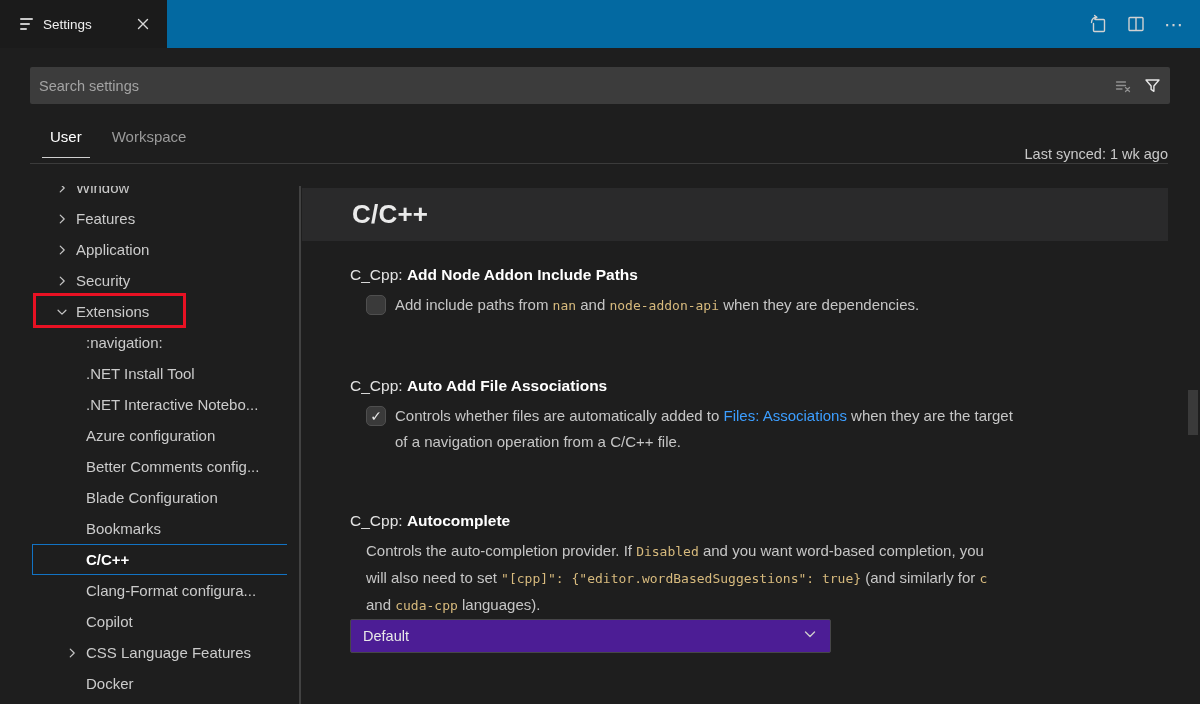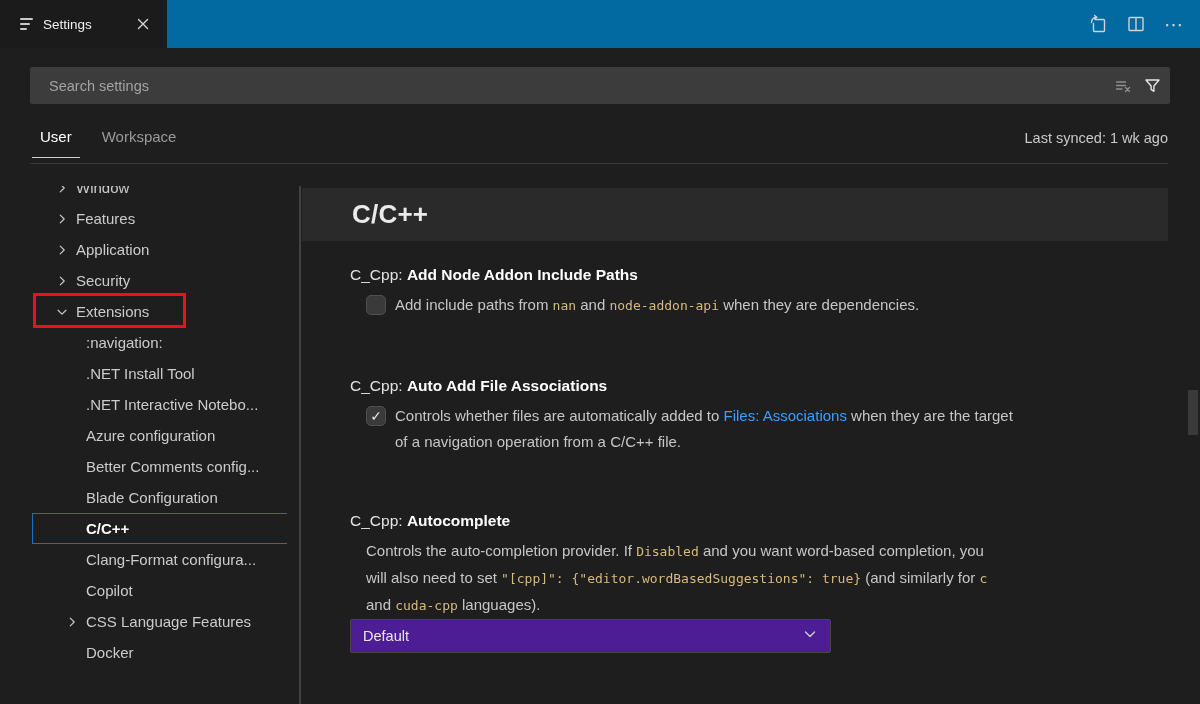--- a/index.html
+++ b/index.html
@@ -29,33 +29,33 @@
   .action-btn svg { display:block; }
   .more-glyph { font-size:19px; color:#d2d2d2; letter-spacing:1px; line-height:1; }
 
   
   #search-row {
     position:absolute; left:30px; top:67px; width:1140px; height:37px;
     background:#3c3c3c; border-radius:2px; display:flex; align-items:center;
   }
   #search-input {
     flex:1; background:transparent; border:none; outline:none;
-    font-family:"Liberation Sans", sans-serif; font-size:14.5px; color:#e0e0e0; padding-left:19px;
+    font-family:"Liberation Sans", sans-serif; font-size:14.5px; color:#e0e0e0; padding-left:9px;
   }
   #search-input::placeholder { color:#a3a3a3; opacity:1; }
   .search-icons { display:flex; align-items:center; gap:7px; padding-right:7px; }
   .search-icon-btn { width:22px; height:22px; display:flex; align-items:center; justify-content:center; border-radius:3px; }
 
   
   #scope-row { position:absolute; left:30px; top:120px; width:1138px; height:46px; }
   #scope-hairline { position:absolute; left:0; right:0; top:43px; height:1px; background:rgba(255,255,255,0.13); }
-  .scope-tabs { position:absolute; left:2px; top:6px; display:flex; gap:14px; }
+  .scope-tabs { position:absolute; left:12px; top:6px; display:flex; gap:14px; }
   .scope-tab { padding:2px 8px 12px 8px; font-size:15px; color:#9a9a9a; }
   .scope-tab.active { color:#ffffff; border-bottom:1.5px solid #d0d0d0; }
-  #last-synced { position:absolute; right:0; top:10px; font-size:14.5px; color:#c9c9c9; }
+  #last-synced { position:absolute; right:0; top:26px; font-size:14.5px; color:#c9c9c9; }
 
   
   #sash { position:absolute; left:299px; top:186px; width:2px; height:518px; background:#424242; }
   #sidebar { position:absolute; left:0; top:186px; width:287px; height:518px; overflow:hidden; }
   #toc { position:absolute; left:32px; top:-14px; width:266px; }
   .toc-row {
     height:31px; display:flex; align-items:center;
     border:1px solid transparent; font-size:15px; color:#cbcbcb; cursor:pointer;
   }
   .toc-row.selected { border-color:#1273c4; }
@@ -224,20 +224,24 @@
         <span class="toc-label">Azure configuration</span>
       </div>
       <div class="toc-row lvl1">
         <span class="chev"></span>
         <span class="toc-label">Better Comments config...</span>
       </div>
       <div class="toc-row lvl1">
         <span class="chev"></span>
         <span class="toc-label">Blade Configuration</span>
       </div>
+      <div class="toc-row lvl1">
+        <span class="chev"></span>
+        <span class="toc-label">Bookmarks</span>
+      </div>
       <div class="toc-row lvl1 selected">
         <span class="chev"></span>
         <span class="toc-label">C/C++</span>
       </div>
       <div class="toc-row lvl1">
         <span class="chev"></span>
         <span class="toc-label">Clang-Format configura...</span>
       </div>
       <div class="toc-row lvl1">
         <span class="chev"></span>

